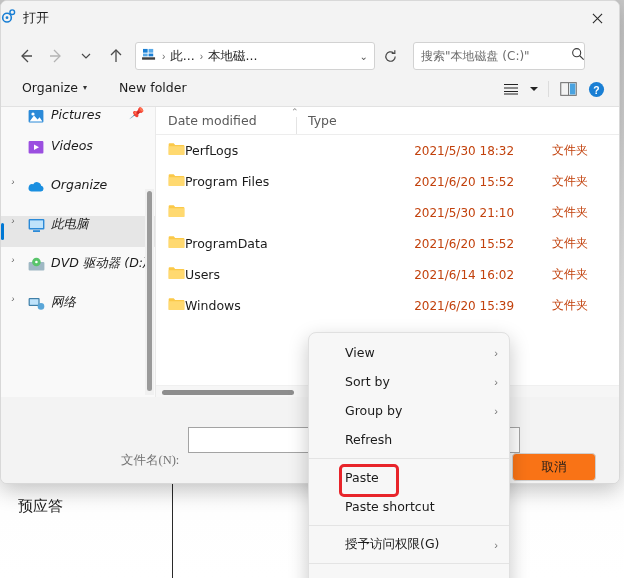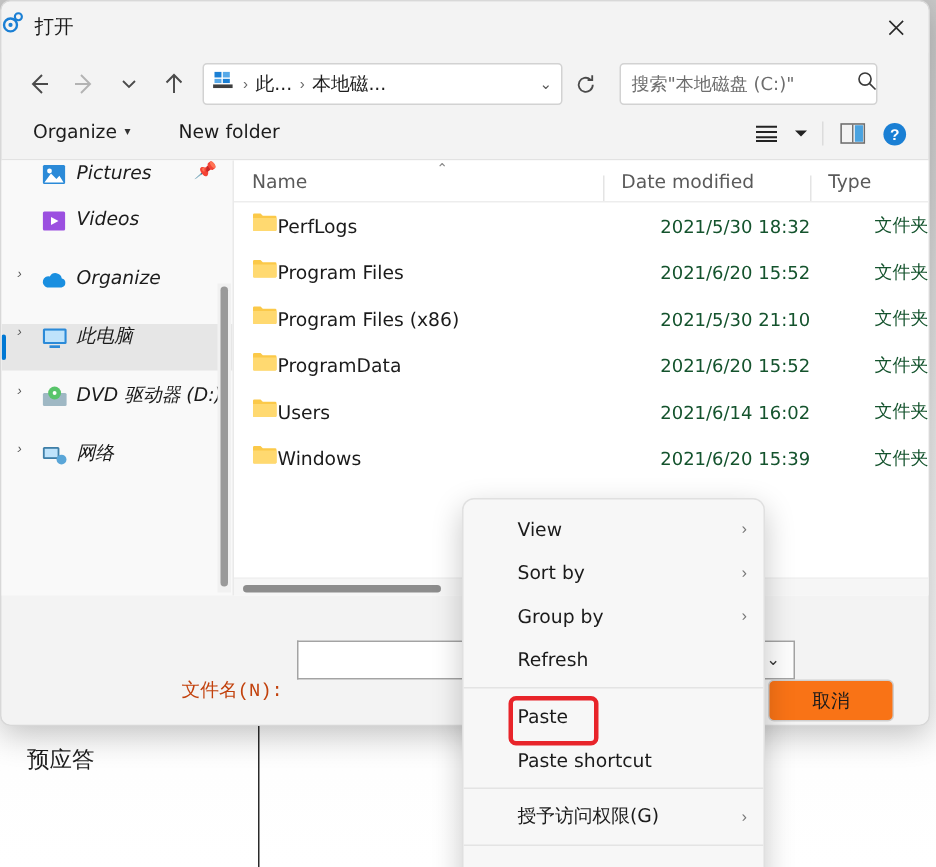--- a/index.html
+++ b/index.html
@@ -143,38 +143,38 @@
   #sort-caret {
     position: absolute; left: 135px; top: 0px; font-size: 9px; color: #888;
   }
   .file-row {
     display: flex; align-items: center; height: 31px; cursor: default;
   }
   .fr-name { width: 250px; display: flex; align-items: center; gap: 0; padding-left: 12px; }
   .fr-date { width: 140px; padding-left: 12px; }
   .fr-type { width: 80px; padding-left: 12px; }
   .fr-text { font-size: 12.5px; color: #1b1b1b; font-family: "DejaVu Sans", sans-serif; white-space: nowrap; }
-  .fr-meta { font-size: 12px; color: #14532d; font-family: "DejaVu Sans", sans-serif; white-space: nowrap; text-align: right; }
+  .fr-meta { font-size: 12px; color: #c2410c; font-family: "DejaVu Sans", sans-serif; white-space: nowrap; }
   #hscroll {
     position: absolute; left: 0; bottom: 0; width: 100%; height: 12px;
     background: #f6f6f6; border-top: 1px solid #f0f0f0;
   }
   #hscroll-thumb {
     position: absolute; left: 6px; top: 4px; width: 132px; height: 5px;
     background: #8d8d8d; border-radius: 3px;
   }
 
   
   #footer { height: 126px; background: #f3f3f3; position: relative; }
   #filename-row {
     display: flex; align-items: center; position: absolute;
     left: 120px; top: 13px;
   }
   #filename-label {
-    font-size: 12.5px; color: #c2410c; font-family: Liberation Mono, monospace;
+    font-size: 12.5px; color: #737373; font-family: Liberation Serif, serif;
     margin-right: 9px;
     margin-top: 42px;
   }
   #filename-input {
     width: 304px; height: 26px; background: #ffffff;
     border: 1px solid #a3a3a3; border-right: 0; outline: 0;
     font-size: 12.5px; padding: 0 6px; font-family: "DejaVu Sans", sans-serif;
   }
   #filename-dropdown {
     width: 28px; height: 26px; background: #fdfdfd; border: 1px solid #a3a3a3;
@@ -404,21 +404,20 @@
         <span class="side-label">网络</span>
       </div>
 
       <div id="sidebar-scrollbar">
         <div id="sidebar-thumb"></div>
       </div>
     </div>
 
     <div id="filelist">
       <div id="col-headers">
-        <div class="col-h" id="col-name">Name</div>
         <div class="col-h" id="col-date">Date modified</div>
         <div class="col-h" id="col-type">Type</div>
         <span id="sort-caret">⌃</span>
       </div>
 
       <div class="file-row">
         <div class="fr-name">
           <span><svg width="17" height="14" viewBox="0 0 18 15">
                 <path d="M0.6 2.4 a1 1 0 0 1 1 -1 H6 l1.6 1.7 H16.4 a1 1 0 0 1 1 1 V13 a1 1 0 0 1 -1 1 H1.6 a1 1 0 0 1 -1 -1 Z" fill="#fbc949"></path>
                 <path d="M0.6 4.6 H17.4 V13 a1 1 0 0 1 -1 1 H1.6 a1 1 0 0 1 -1 -1 Z" fill="#ffd970"></path>
@@ -440,21 +439,20 @@
         <div class="fr-date fr-meta">2021/6/20 15:52</div>
         <div class="fr-type fr-meta">文件夹</div>
       </div>
 
       <div class="file-row">
         <div class="fr-name">
           <span><svg width="17" height="14" viewBox="0 0 18 15">
                 <path d="M0.6 2.4 a1 1 0 0 1 1 -1 H6 l1.6 1.7 H16.4 a1 1 0 0 1 1 1 V13 a1 1 0 0 1 -1 1 H1.6 a1 1 0 0 1 -1 -1 Z" fill="#fbc949"></path>
                 <path d="M0.6 4.6 H17.4 V13 a1 1 0 0 1 -1 1 H1.6 a1 1 0 0 1 -1 -1 Z" fill="#ffd970"></path>
               </svg></span>
-          <span class="fr-text">Program Files (x86)</span>
         </div>
         <div class="fr-date fr-meta">2021/5/30 21:10</div>
         <div class="fr-type fr-meta">文件夹</div>
       </div>
 
       <div class="file-row">
         <div class="fr-name">
           <span><svg width="17" height="14" viewBox="0 0 18 15">
                 <path d="M0.6 2.4 a1 1 0 0 1 1 -1 H6 l1.6 1.7 H16.4 a1 1 0 0 1 1 1 V13 a1 1 0 0 1 -1 1 H1.6 a1 1 0 0 1 -1 -1 Z" fill="#fbc949"></path>
                 <path d="M0.6 4.6 H17.4 V13 a1 1 0 0 1 -1 1 H1.6 a1 1 0 0 1 -1 -1 Z" fill="#ffd970"></path>

